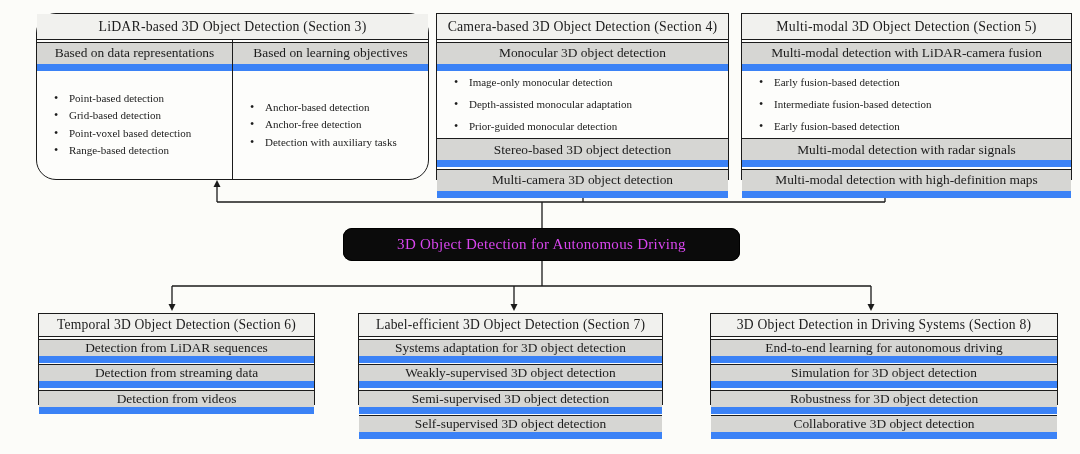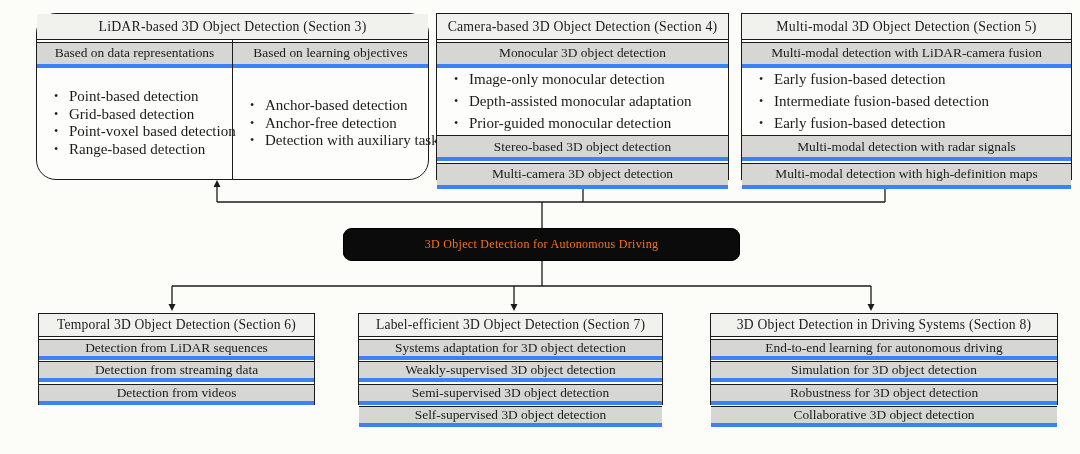--- a/index.html
+++ b/index.html
@@ -28,53 +28,53 @@
 
   .box-title {
     flex:0 0 25px; display:flex; align-items:center; justify-content:center;
     background:#f1f1ee; border-bottom:1px solid #1b1b1b;
     font-size:13.8px; letter-spacing:.2px; white-space:nowrap;
   }
   .bbox .box-title { flex:0 0 22px; font-size:13.6px; }
 
   .cell {
     margin:1.5px 0 0 0; background:#d6d6d3;
-    border-top:1px solid #1b1b1b; border-bottom:4px solid #3b82f6;
+    border-top:1px solid #1b1b1b; border-bottom:7px solid #3b82f6;
     display:flex; align-items:center; justify-content:center;
     font-size:13.4px; white-space:nowrap;
   }
   .tbox .cell { flex:0 0 21px; }
   .bbox .cell { flex:1 1 auto; }
   .bbox .cell:last-child { margin-bottom:1.5px; }
 
   
   .cols { flex:1 1 auto; display:flex; min-height:0; }
   .col  { flex:1 1 0; display:flex; flex-direction:column; min-width:0; }
   .col.divider { border-right:1.2px solid #1b1b1b; }
   .col .cell { flex:0 0 21px; }
 
   ul.bullets {
     list-style:none; margin:0; padding:0 4px 0 17px;
     flex:1 1 auto; display:flex; flex-direction:column; justify-content:center;
   }
   ul.bullets li {
-    position:relative; padding-left:15px; font-size:15px; white-space:nowrap;
+    position:relative; padding-left:15px; font-size:11px; white-space:nowrap;
   }
   ul.bullets li::before {
     content:"\2022"; position:absolute; left:0; top:0; font-size:12px;
   }
   ul.bullets.tight li { line-height:17.5px; }
   ul.bullets.loose li { line-height:22px; }
 
   
   #root-box {
     position:absolute; left:343px; top:228px; width:397px; height:33px;
-    background:#0b0b0b; border-radius:9px; color:#f97316;
+    background:#0b0b0b; border-radius:9px; color:#d946ef;
     display:flex; align-items:center; justify-content:center;
-    font-size:12px; letter-spacing:.3px; white-space:nowrap; z-index:3;
+    font-size:15px; letter-spacing:.3px; white-space:nowrap; z-index:3;
     box-shadow:0 0 0 1px #000 inset;
   }
 </style>
 </head>
 <body>
 
 <div id="stage">
 
   <svg class="wires" viewBox="0 0 1080 454">
     <g stroke="#1b1b1b" stroke-width="1.3" fill="none">

